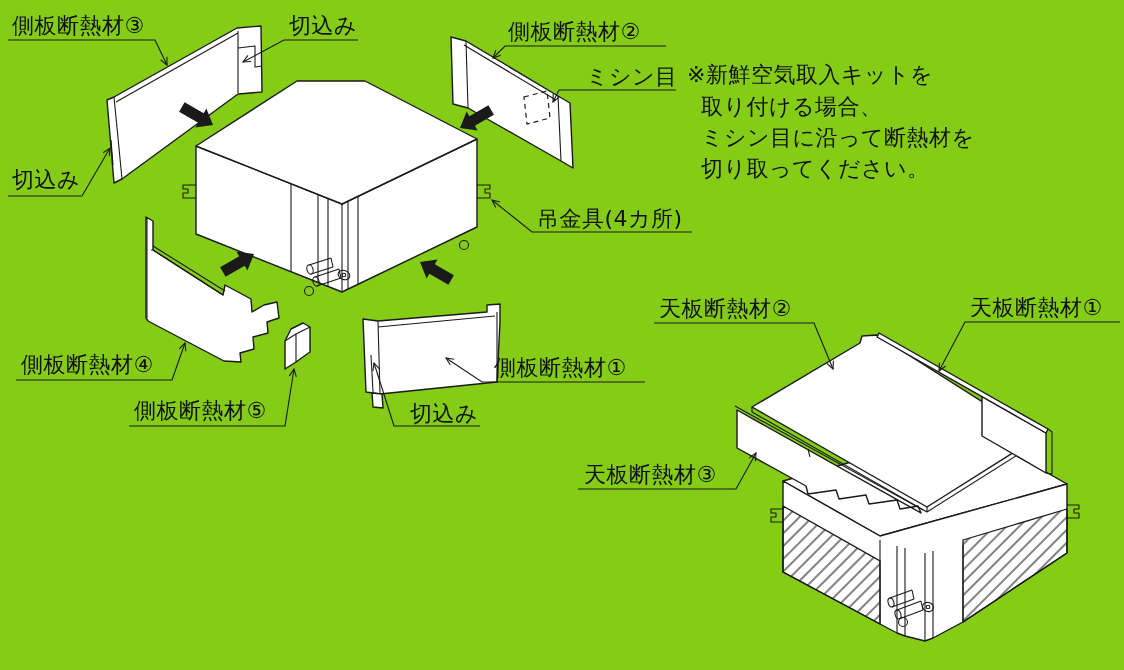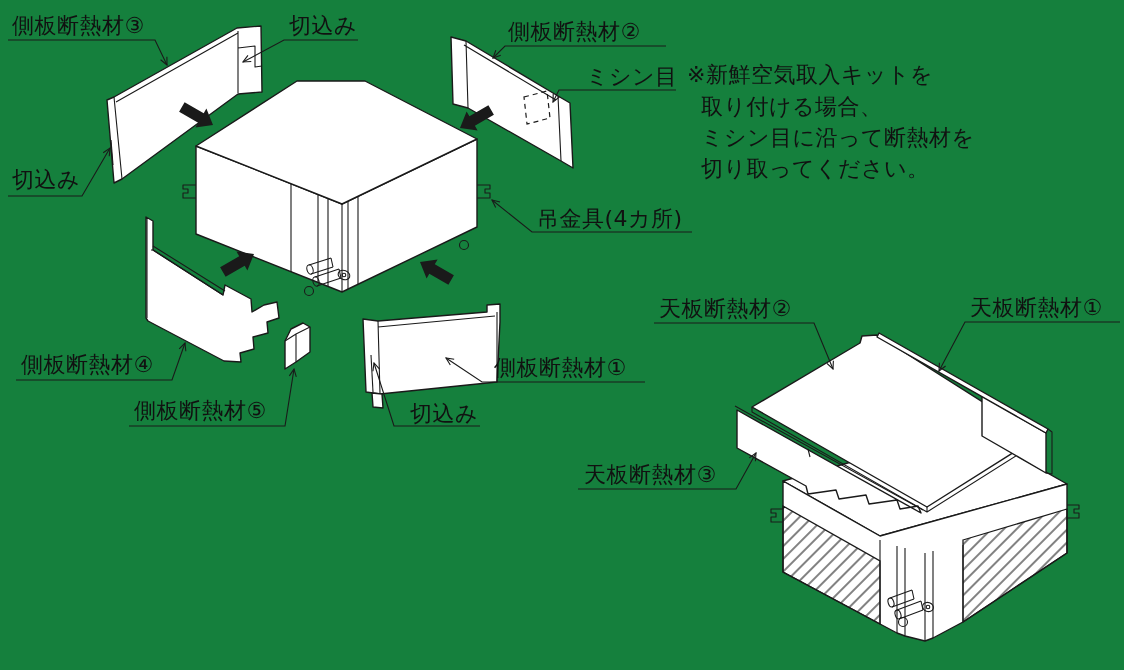--- a/index.html
+++ b/index.html
@@ -1,16 +1,16 @@
 <!DOCTYPE html>
 <html><head>
 <meta charset="utf-8">
 <style>
   html,body{margin:0;padding:0;background:#fff;}
-  .canvas{position:relative;width:1124px;height:670px;background:#15803d;overflow:hidden;}
+  .canvas{position:relative;width:1124px;height:670px;background:#84cc16;overflow:hidden;}
   svg{position:absolute;left:0;top:0;}
   .part{fill:#ffffff;stroke:#1a1a1a;stroke-width:1.4;stroke-linejoin:round;}
   .thin{fill:none;stroke:#1a1a1a;stroke-width:1.1;stroke-linejoin:round;}
   .lead{fill:none;stroke:#1a1a1a;stroke-width:1.1;}
   .blk{fill:#1a1a1a;stroke:none;}
   .dash{fill:none;stroke:#1a1a1a;stroke-width:1.2;stroke-dasharray:5,4;}
   .hatched{fill:url(#hatch);stroke:#1a1a1a;stroke-width:1.3;}
   text.lbl{font-family:"DejaVu Sans","Liberation Sans",sans-serif;font-size:22px;fill:#111;letter-spacing:0.5px;}
 </style>
 </head>

